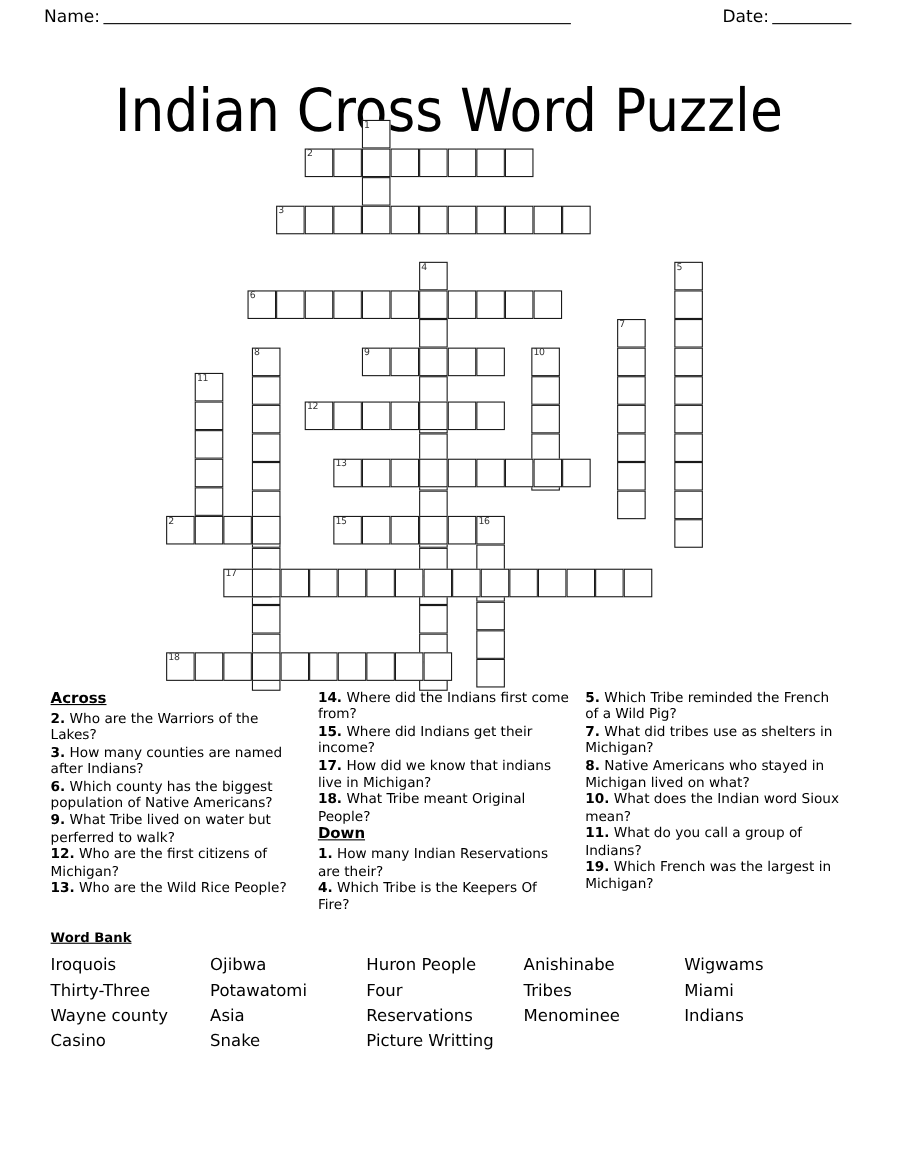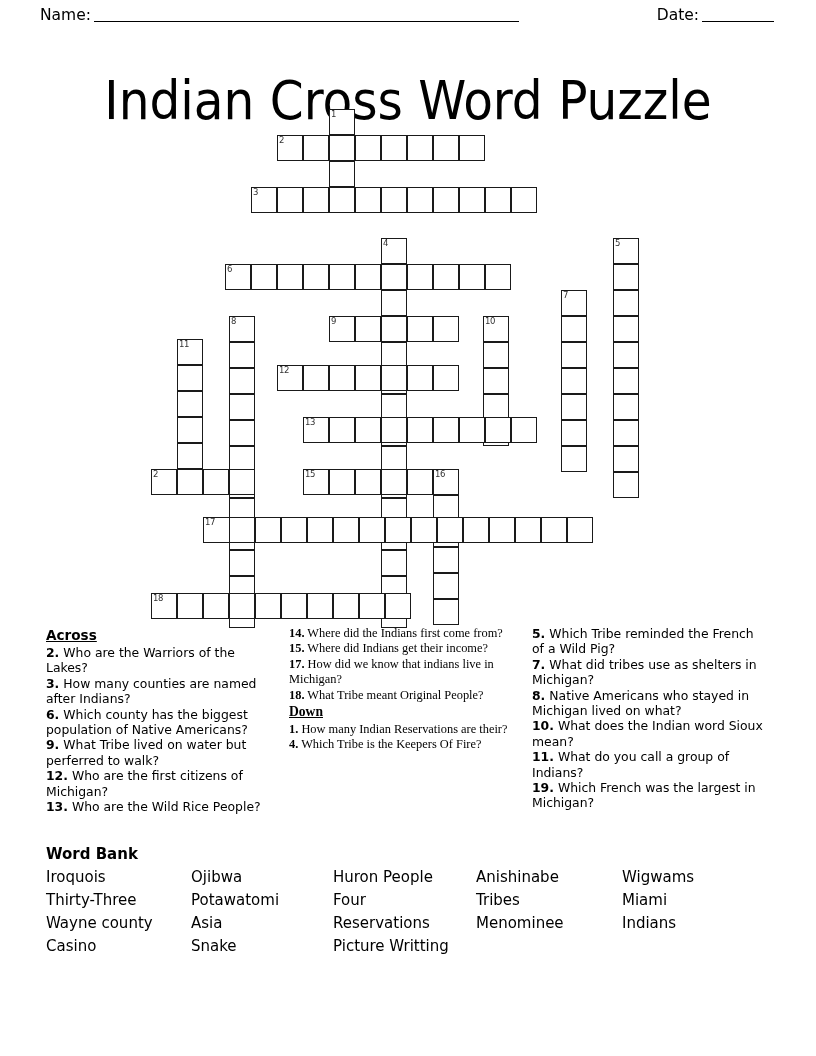--- a/index.html
+++ b/index.html
@@ -76,21 +76,21 @@
   #clues {
     position: absolute;
     left: 46px; top: 626px;
     width: 730px;
     display: flex;
     gap: 0px;
     font-size: 12.4px;
     line-height: 15.4px;
   }
   .clue-col { width: 243px; padding-right: 12px; }
-  .clue-col.col2 { width: 243px; font-family: Liberation Serif, serif; }
+  .clue-col.col2 { width: 243px; }
   .clue-col.col3 { width: 244px; }
   .clue-head {
     font-weight: bold;
     text-decoration: underline;
     font-size: 13.6px;
     line-height: 18px;
     display: block;
     margin-bottom: 1px;
   }
   .clue {
@@ -98,21 +98,22 @@
     margin: 0;
     text-indent: 0;
   }
   .clue .n { font-weight: bold; }
 
   
   #wordbank-head {
     position: absolute;
     left: 46px; top: 845px;
     font-weight: bold;
-    font-size: 15px;
+    text-decoration: underline;
+    font-size: 12px;
   }
   #wordbank {
     position: absolute;
     left: 46px; top: 866px;
     width: 730px;
     display: grid;
     grid-template-columns: 145px 142px 143px 146px 150px;
     row-gap: 0px;
     font-size: 15px;
     line-height: 23px;

